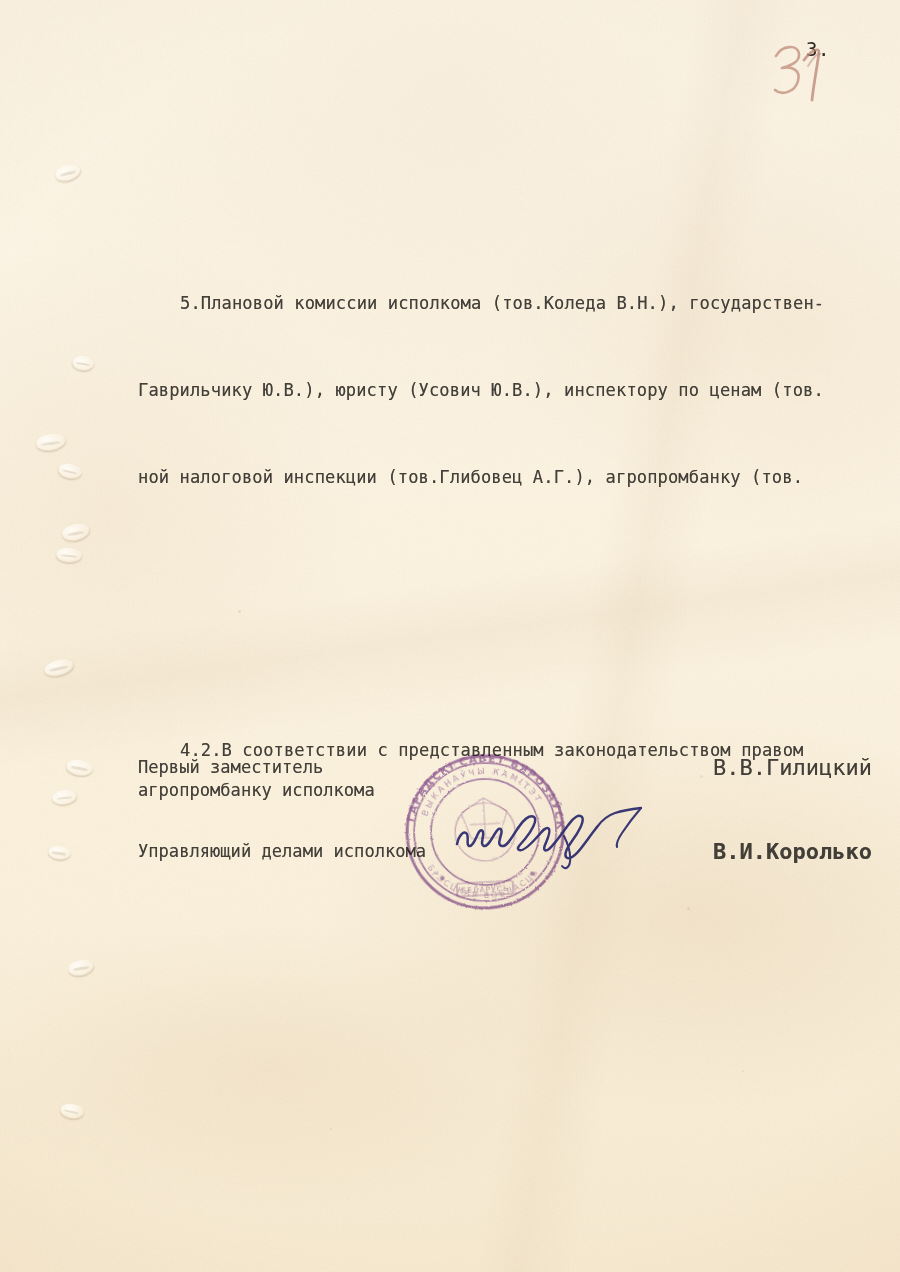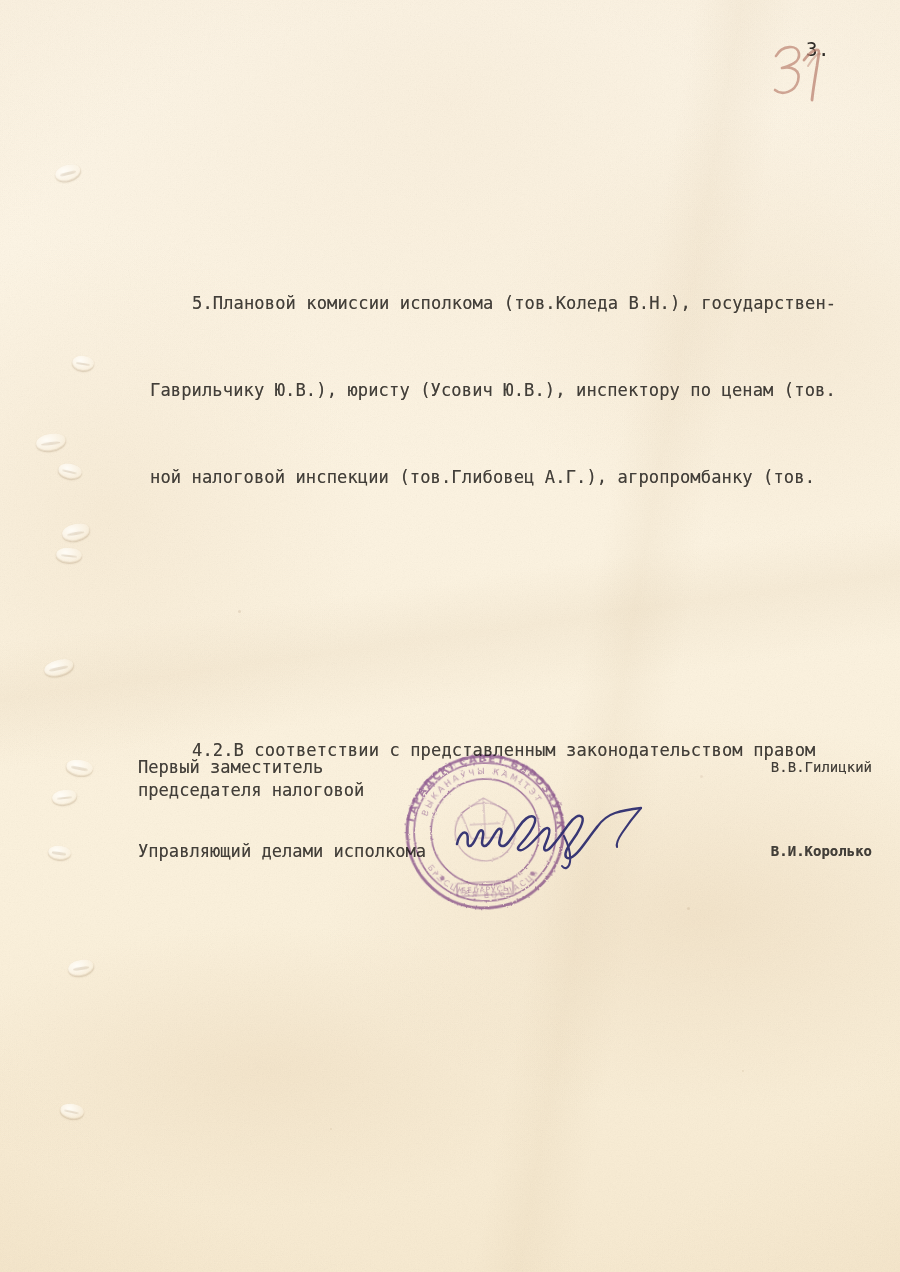--- a/index.html
+++ b/index.html
@@ -57,21 +57,21 @@
     opacity: .92;
   }
 
   .body-block {
     left: 138px;
     top: 144px;
     width: 740px;
   }
   .para { margin: 0 0 12px 0; }
   .para:last-child { margin-bottom: 0; }
-  .para .line { display: block; margin-left: 12px; }
+  .para .line { display: block; }
   .line.indent { text-indent: 42px; }
 
   
   .folio {
     position: absolute;
     left: 806px;
     top: 38px;
     font-size: 19px;
     color: #2e2b27;
     letter-spacing: .5px;
@@ -104,21 +104,21 @@
   .sig-row + .sig-row { margin-top: 38px; align-items: flex-end; }
   .sig-title {
     font-size: 17.1px;
     line-height: 23px;
     color: #33302c;
     white-space: pre;
     opacity: .92;
     text-shadow: 0 0 .6px rgba(60,54,46,.5);
   }
   .sig-name {
-    font-size: 14px;
+    font-size: 22px;
     line-height: 23px;
     color: #33302c;
     white-space: pre;
     opacity: .92;
     padding-right: 6px;
     text-shadow: 0 0 .6px rgba(60,54,46,.5);
   }
   .sig-row.second .sig-name { align-self: flex-end; font-weight: bold; }
 
   
@@ -215,21 +215,21 @@
       
     </p>
 
     
 
   </div>
 
   <div class="sig-block">
 
     <div class="sig-row first">
-      <div class="sig-title"><span>Первый заместитель</span><br><span>председателя налоговой</span></div>
+      <div class="sig-title"><span>Первый заместитель</span><br><span>агропромбанку исполкома</span></div>
       <div class="sig-name">В.В.Гилицкий</div>
     </div>
 
     <div class="sig-row second">
       <div class="sig-title">Управляющий делами исполкома</div>
       <div class="sig-name">В.И.Королько</div>
     </div>
 
   </div>
 

